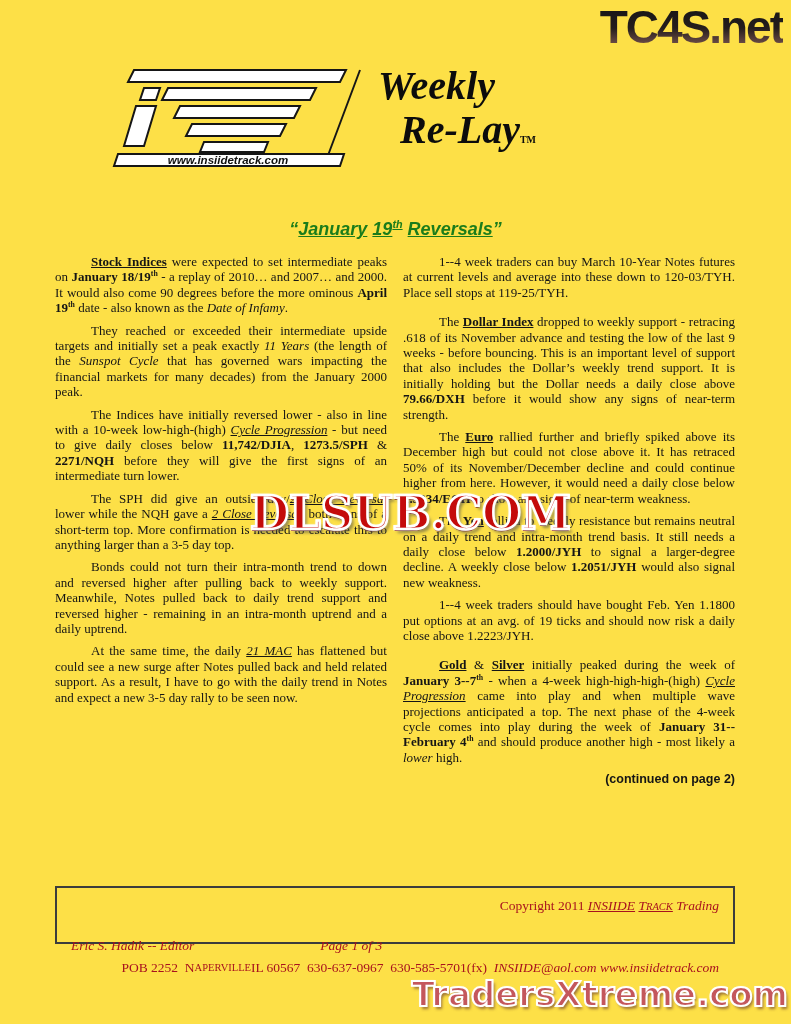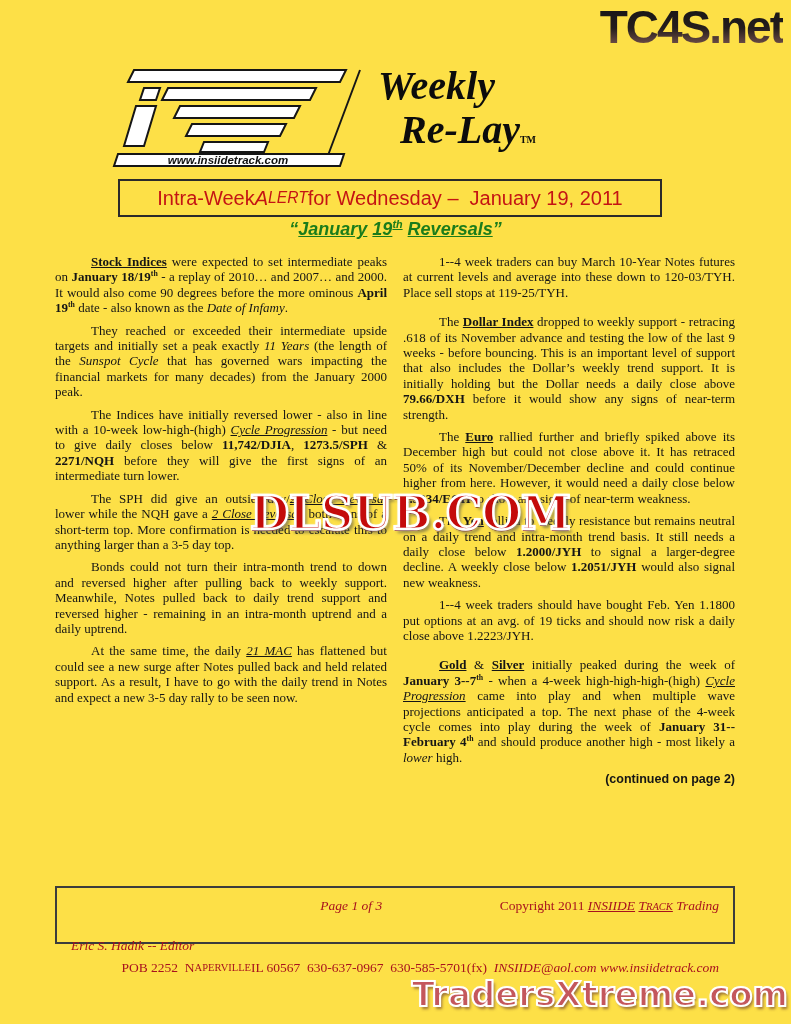--- a/index.html
+++ b/index.html
@@ -51,21 +51,21 @@
              font-family:"DejaVu Serif",serif;font-weight:900;font-size:45px;letter-spacing:0px;
              color:#c40b0b;-webkit-text-stroke:2.5px #ffffff;
              text-shadow:0 0 2px #fff,0 0 3px #fff,3px 4px 3px rgba(70,70,70,.55),0 2px 0 #7c0404;
              transform:scaleY(1.04);}
 
   
   #footer-box{position:absolute;left:55px;top:886px;width:680px;height:58px;border:2px solid #3c3c3c;
               box-sizing:border-box;padding:7px 14px 0 14px;color:#a8121e;font-size:13.5px;}
   .f-row{display:flex;width:100%;line-height:22px;white-space:nowrap;}
   .f-left{flex:1.1;text-align:left;margin-top:40px;}
-  .f-center{flex:1;text-align:center;}
+  .f-center{flex:1;text-align:center;margin-top:40px;}
   .f-right{flex:1.6;text-align:right;}
   .f-full{flex:1;display:flex;justify-content:flex-end;}
 
   
   #wm-bottom{position:absolute;right:3px;top:974px;z-index:9;
              font-family:"DejaVu Sans",sans-serif;font-weight:800;font-size:34px;letter-spacing:0px;
              color:#c4575c;-webkit-text-stroke:2px #ffffff;
              text-shadow:0 0 2px #fff,2px 3px 3px rgba(90,40,40,.6);}
 </style>
 </head>
@@ -87,26 +87,20 @@
         <polygon points="104,76 168,76 164,86 100,86"></polygon>
         <line x1="260" y1="4" x2="224" y2="100"></line>
         <polygon points="18,88 244,88 240,100 14,100"></polygon>
       </g>
       <text x="128" y="98" text-anchor="middle" font-family="Liberation Sans, sans-serif" font-size="11.5" font-weight="700" font-style="italic" fill="#111111">www.insiidetrack.com</text>
     </svg>
     <div id="brand1" class="brand-line">Weekly</div>
     <div id="brand2" class="brand-line"><span>Re-Lay</span><span class="tm">TM</span></div>
   </div>
 
-  <div id="alert-box">
-      <span>Intra-Week </span>
-      <span class="rs-i">A</span>
-      <span class="rs-i rs-sm">LERT</span>
-      <span> for Wednesday – &nbsp;January 19, 2011</span>
-    </div>
 
   <div id="headline"><span>“</span><span class="rs-u">January</span><span> </span><span class="rs-u">19</span><span class="rs-u rs-sup">th</span><span> </span><span class="rs-u">Reversals</span><span>”</span></div>
 
   <div id="columns">
     <div class="col">
         <p class="para"><span class="rs-b rs-u">Stock Indices</span><span> were expected to set intermediate peaks on </span><span class="rs-b">January 18/19</span><span class="rs-b rs-sup">th</span><span> - a replay of 2010… and 2007… and 2000.  It would also come 90 degrees before the more ominous </span><span class="rs-b">April 19</span><span class="rs-b rs-sup">th</span><span> date - also known as the </span><span class="rs-i">Date of Infamy</span><span>.</span></p>
         <p class="para"><span>They reached or exceeded their intermediate upside targets and initially set a peak exactly </span><span class="rs-i">11 Years</span><span> (the length of the </span><span class="rs-i">Sunspot Cycle</span><span> that has governed wars impacting the financial markets for many decades) from the January 2000 peak.</span></p>
         <p class="para"><span>The Indices have initially reversed lower - also in line with a 10-week low-high-(high) </span><span class="rs-i rs-u">Cycle Progression</span><span> - but need to give daily closes below </span><span class="rs-b">11,742/DJIA</span><span>, </span><span class="rs-b">1273.5/SPH</span><span> &amp; </span><span class="rs-b">2271/NQH</span><span> before they will give the first signs of an intermediate turn lower.</span></p>
         <p class="para"><span>The SPH did give an outside-day/</span><span class="rs-i rs-u">2 Close Reversal</span><span> lower while the NQH gave a </span><span class="rs-i rs-u">2 Close Reversal</span><span>, both signs of a short-term top.  More confirmation is needed to escalate this to anything larger than a 3-5 day top.</span></p>
         <p class="para"><span>Bonds could not turn their intra-month trend to down and reversed higher after pulling back to weekly support.  Meanwhile, Notes pulled back to daily trend support and reversed higher - remaining in an intra-month uptrend and a daily uptrend.</span></p>

